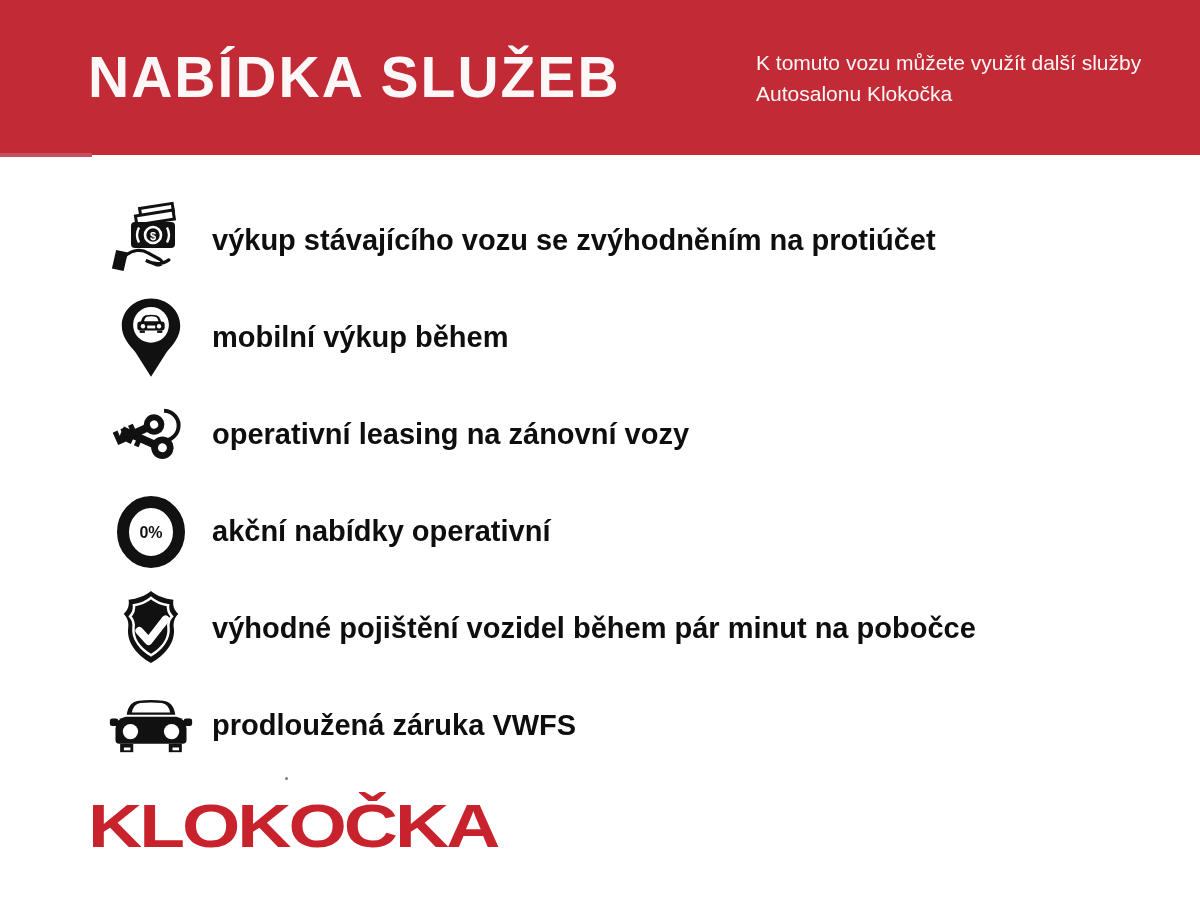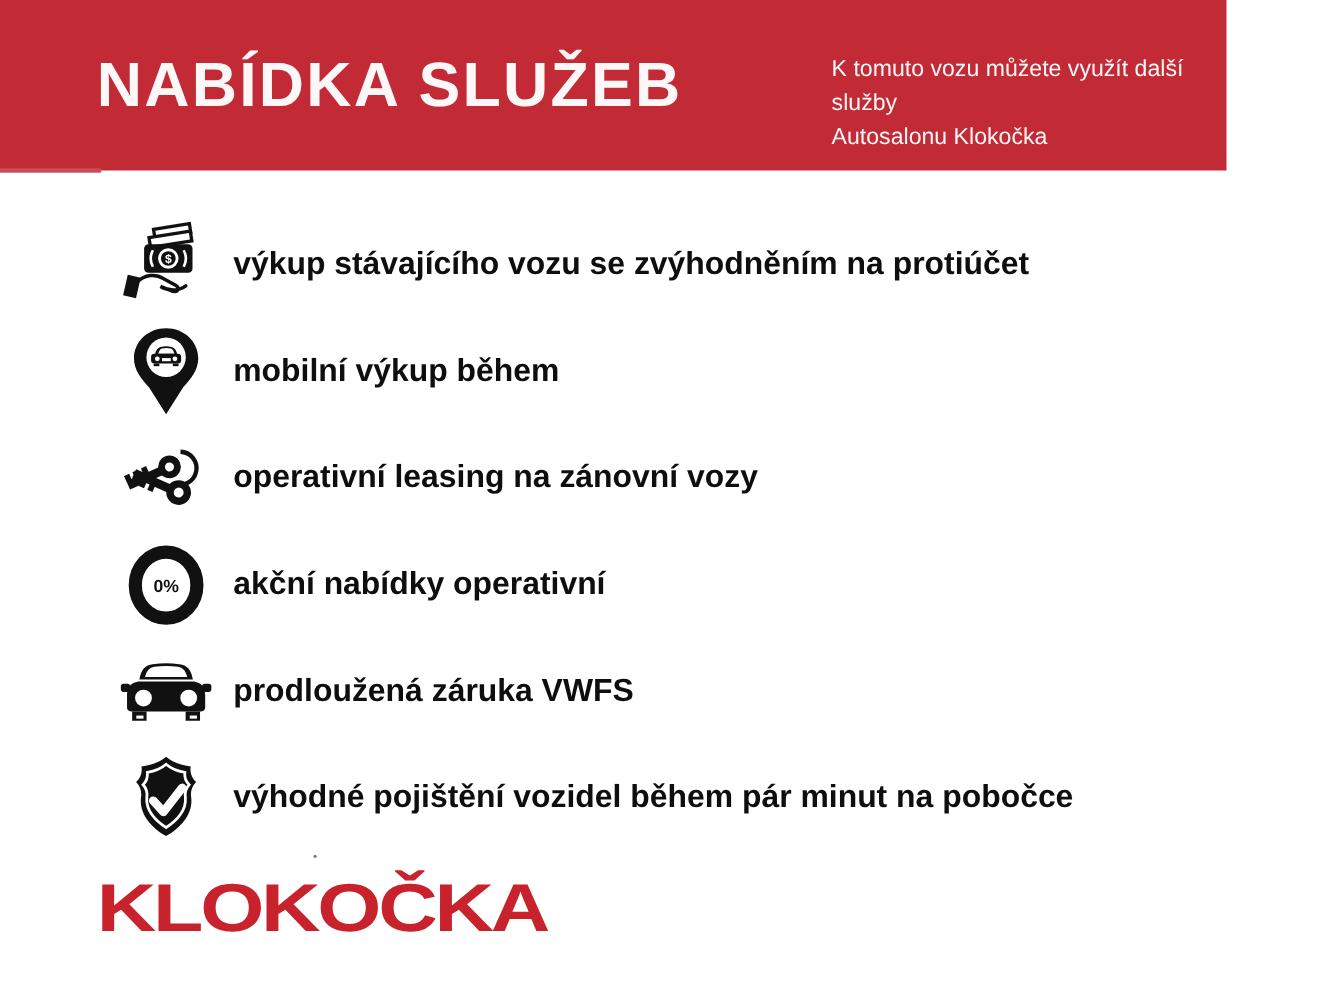--- a/index.html
+++ b/index.html
@@ -15,21 +15,21 @@
   body{font-family:"Liberation Sans", sans-serif;}
   .page{
     position:relative;
     width:1200px;height:899px;
     background:var(--paper);
     overflow:hidden;
   }
   
   .banner{
     position:absolute;left:0;top:0;
-    width:1115px;height:155px;
+    width:1200px;height:155px;
     background:var(--banner-bg);
   }
   .banner-ledge{
     position:absolute;left:0;top:153px;
     width:92px;height:4px;
     background:var(--ledge);
   }
   .banner-title{
     position:absolute;left:88px;top:44px;
     font-size:57px;font-weight:700;
@@ -158,39 +158,20 @@
     </li>
 
     <li class="service">
       <span class="icon-box">
         <svg width="76" height="78" viewBox="0 0 76 78" aria-hidden="true">
           <ellipse cx="38" cy="39" rx="28" ry="30" fill="none" stroke="#111" stroke-width="12"></ellipse>
           <text x="38" y="45" font-size="16" font-weight="bold" fill="#111" text-anchor="middle">0%</text>
         </svg>
       </span>
       <span class="service-label">akční nabídky operativní</span>
-    </li>
-
-    <li class="service">
-      <span class="icon-box">
-        <svg width="90" height="64" viewBox="0 0 92 66" aria-hidden="true">
-          <path d="M20 21 q2 -14 13 -15 q13 -1.8 26 0 q11 1 13 15 z" fill="#111"></path>
-          <path d="M25.5 18.5 q2 -9 9 -10 q11.5 -1.5 23 0 q7 1 9 10 z" fill="#fff"></path>
-          <rect x="2" y="25" width="9" height="8" rx="2.5" fill="#111"></rect>
-          <rect x="81" y="25" width="9" height="8" rx="2.5" fill="#111"></rect>
-          <path d="M8 36 q0 -11 11 -13 h54 q11 2 11 13 v12 q0 4 -4 4 H12 q-4 0 -4 -4 z" fill="#111"></path>
-          <circle cx="24" cy="39" r="8.2" fill="#fff"></circle>
-          <circle cx="68" cy="39" r="8.2" fill="#fff"></circle>
-          <path d="M13 52 h14 v9 h-14 z" fill="#111"></path>
-          <path d="M65 52 h14 v9 h-14 z" fill="#111"></path>
-          <rect x="17" y="56" width="7" height="3" fill="#fff"></rect>
-          <rect x="69" y="56" width="7" height="3" fill="#fff"></rect>
-        </svg>
-      </span>
-      <span class="service-label">prodloužená záruka VWFS</span>
     </li>
 
     <li class="service">
       <span class="icon-box">
         <svg width="74" height="82" viewBox="0 0 76 84" aria-hidden="true">
           <path d="M38 3
                    C32 8 24 11 15 12
                    c1 6 -1 11 -5 14.5
                    c4 4 5.5 9 4.5 15
                    c-1.5 15 9.5 27.5 23.5 35.5
@@ -206,19 +187,38 @@
                    c10.5 -6.5 19 -16.5 18 -28
                    c-.7 -4.8 .5 -8.8 3.5 -12
                    c-3 -3 -4.5 -7 -4 -11.5
                    C49 16.5 42.5 14 38 10 z" fill="none" stroke="#fff" stroke-width="2.6"></path>
           <path d="M26 44 l9.5 10.5 L53 32" fill="none" stroke="#fff" stroke-width="8" stroke-linecap="round" stroke-linejoin="round"></path>
         </svg>
       </span>
       <span class="service-label">výhodné pojištění vozidel během pár minut na pobočce</span>
     </li>
 
+    <li class="service">
+      <span class="icon-box">
+        <svg width="90" height="64" viewBox="0 0 92 66" aria-hidden="true">
+          <path d="M20 21 q2 -14 13 -15 q13 -1.8 26 0 q11 1 13 15 z" fill="#111"></path>
+          <path d="M25.5 18.5 q2 -9 9 -10 q11.5 -1.5 23 0 q7 1 9 10 z" fill="#fff"></path>
+          <rect x="2" y="25" width="9" height="8" rx="2.5" fill="#111"></rect>
+          <rect x="81" y="25" width="9" height="8" rx="2.5" fill="#111"></rect>
+          <path d="M8 36 q0 -11 11 -13 h54 q11 2 11 13 v12 q0 4 -4 4 H12 q-4 0 -4 -4 z" fill="#111"></path>
+          <circle cx="24" cy="39" r="8.2" fill="#fff"></circle>
+          <circle cx="68" cy="39" r="8.2" fill="#fff"></circle>
+          <path d="M13 52 h14 v9 h-14 z" fill="#111"></path>
+          <path d="M65 52 h14 v9 h-14 z" fill="#111"></path>
+          <rect x="17" y="56" width="7" height="3" fill="#fff"></rect>
+          <rect x="69" y="56" width="7" height="3" fill="#fff"></rect>
+        </svg>
+      </span>
+      <span class="service-label">prodloužená záruka VWFS</span>
+    </li>
+
   </ul>
 
   <div class="stray-mark"></div>
 
   <div class="logo">KLOKOČKA</div>
 
 </div>
 
 </body></html>

